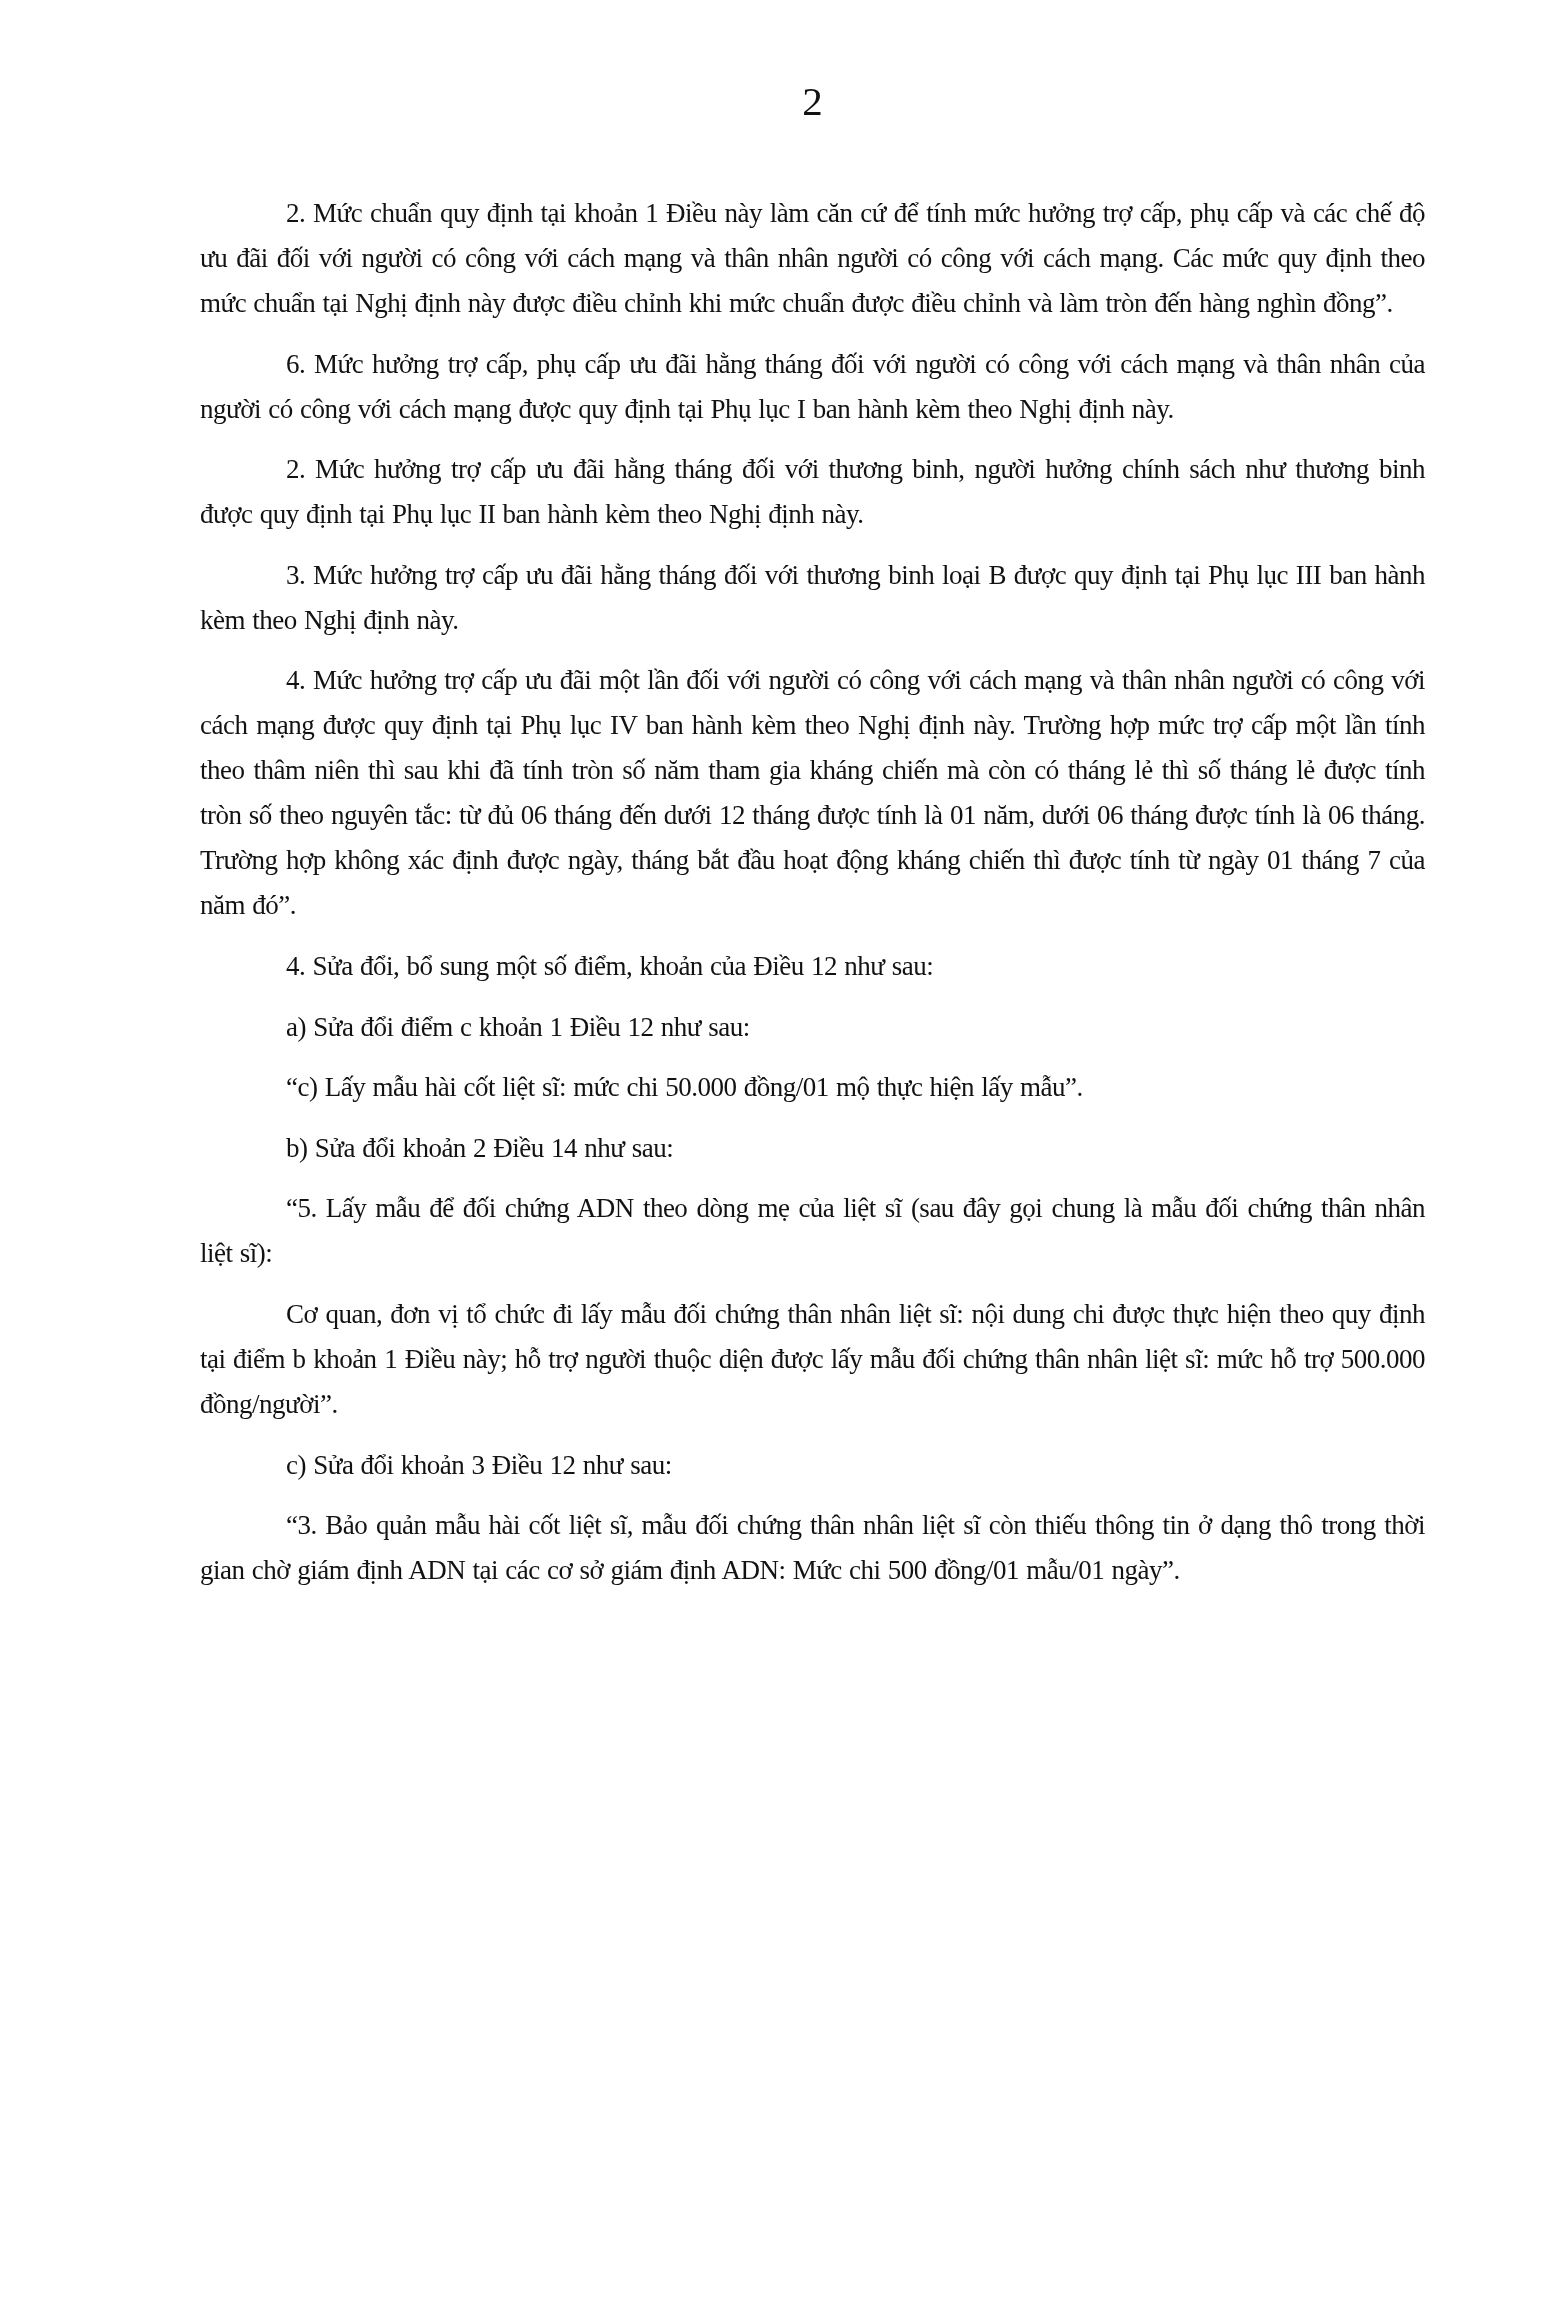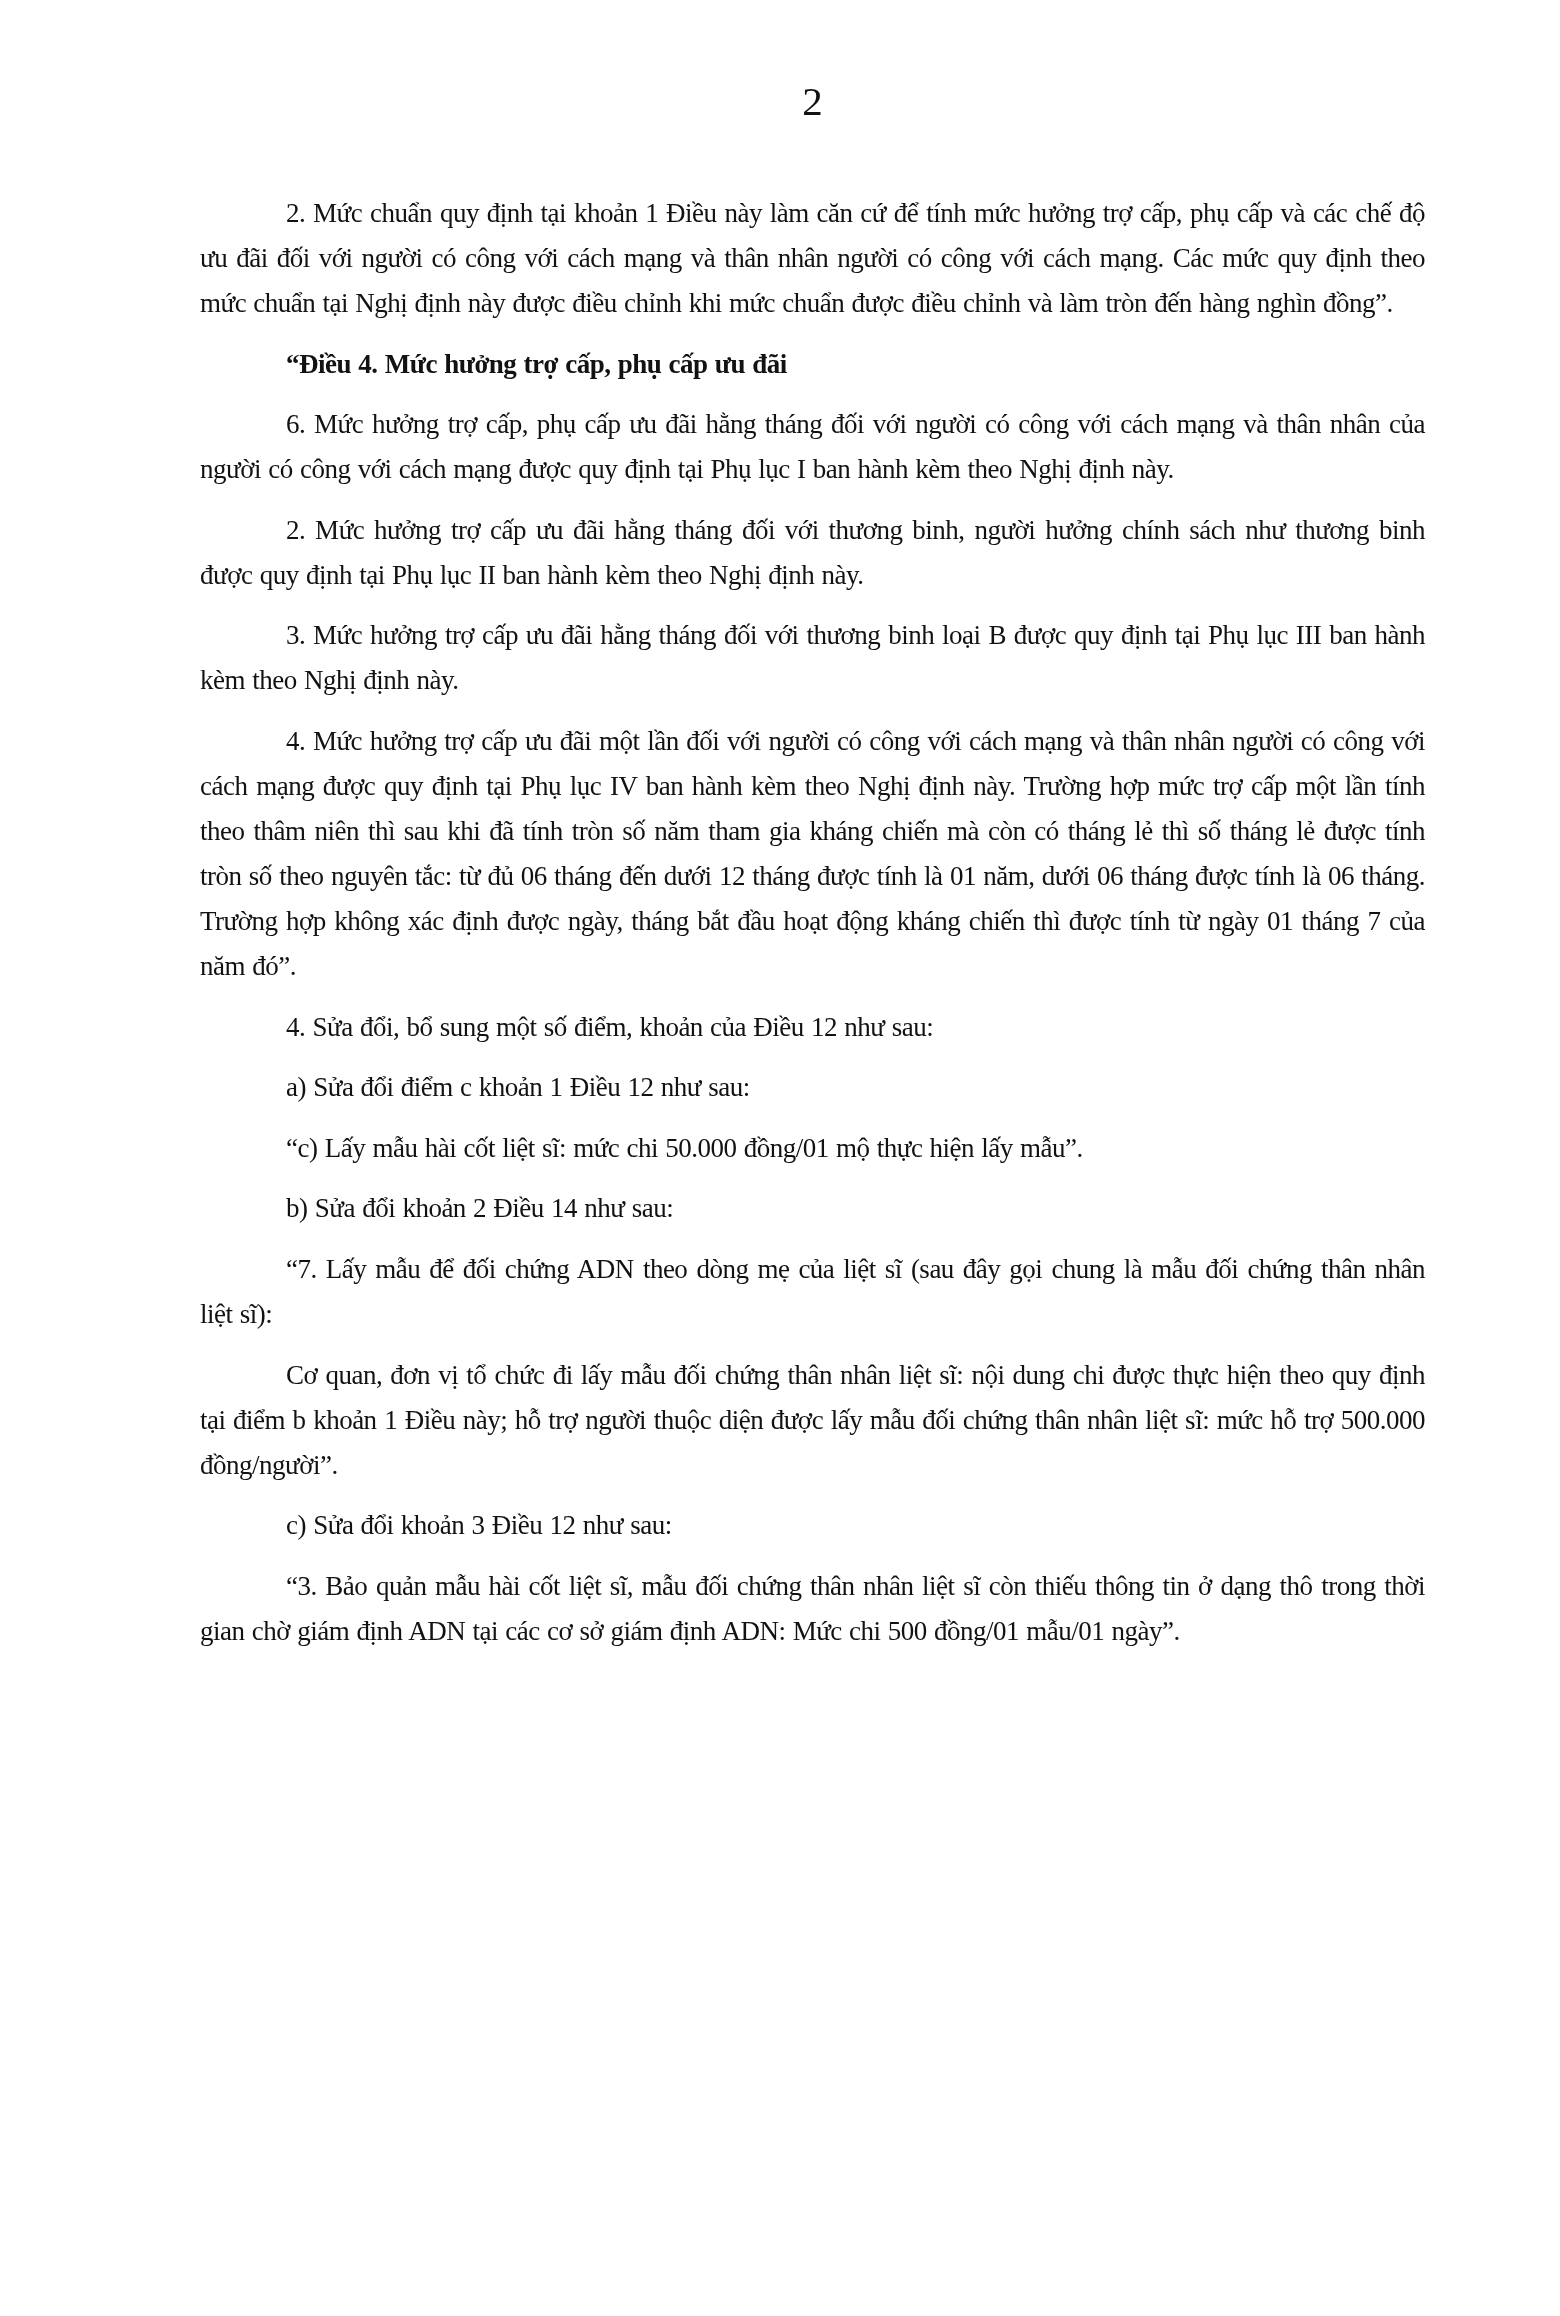--- a/index.html
+++ b/index.html
@@ -52,29 +52,28 @@
 </style>
 </head>
 <body>
 
 <div class="page">
 
   <div class="page-number">2</div>
 
   <div class="content">
     <p class="para">2. Mức chuẩn quy định tại khoản 1 Điều này làm căn cứ để tính mức hưởng trợ cấp, phụ cấp và các chế độ ưu đãi đối với người có công với cách mạng và thân nhân người có công với cách mạng. Các mức quy định theo mức chuẩn tại Nghị định này được điều chỉnh khi mức chuẩn được điều chỉnh và làm tròn đến hàng nghìn đồng”.</p>
-    <p class="para bold">“Điều 4. Mức hưởng trợ cấp, phụ cấp ưu đãi</p>
     <p class="para">6. Mức hưởng trợ cấp, phụ cấp ưu đãi hằng tháng đối với người có công với cách mạng và thân nhân của người có công với cách mạng được quy định tại Phụ lục I ban hành kèm theo Nghị định này.</p>
     <p class="para">2. Mức hưởng trợ cấp ưu đãi hằng tháng đối với thương binh, người hưởng chính sách như thương binh được quy định tại Phụ lục II ban hành kèm theo Nghị định này.</p>
     <p class="para">3. Mức hưởng trợ cấp ưu đãi hằng tháng đối với thương binh loại B được quy định tại Phụ lục III ban hành kèm theo Nghị định này.</p>
     <p class="para">4. Mức hưởng trợ cấp ưu đãi một lần đối với người có công với cách mạng và thân nhân người có công với cách mạng được quy định tại Phụ lục IV ban hành kèm theo Nghị định này. Trường hợp mức trợ cấp một lần tính theo thâm niên thì sau khi đã tính tròn số năm tham gia kháng chiến mà còn có tháng lẻ thì số tháng lẻ được tính tròn số theo nguyên tắc: từ đủ 06 tháng đến dưới 12 tháng được tính là 01 năm, dưới 06 tháng được tính là 06 tháng. Trường hợp không xác định được ngày, tháng bắt đầu hoạt động kháng chiến thì được tính từ ngày 01 tháng 7 của năm đó”.</p>
     <p class="para">4. Sửa đổi, bổ sung một số điểm, khoản của Điều 12 như sau:</p>
     <p class="para">a) Sửa đổi điểm c khoản 1 Điều 12 như sau:</p>
     <p class="para">“c) Lấy mẫu hài cốt liệt sĩ: mức chi 50.000 đồng/01 mộ thực hiện lấy mẫu”.</p>
     <p class="para">b) Sửa đổi khoản 2 Điều 14 như sau:</p>
-    <p class="para">“7. Lấy mẫu để đối chứng ADN theo dòng mẹ của liệt sĩ (sau đây gọi chung là mẫu đối chứng thân nhân liệt sĩ):</p>
+    <p class="para">“5. Lấy mẫu để đối chứng ADN theo dòng mẹ của liệt sĩ (sau đây gọi chung là mẫu đối chứng thân nhân liệt sĩ):</p>
     <p class="para">Cơ quan, đơn vị tổ chức đi lấy mẫu đối chứng thân nhân liệt sĩ: nội dung chi được thực hiện theo quy định tại điểm b khoản 1 Điều này; hỗ trợ người thuộc diện được lấy mẫu đối chứng thân nhân liệt sĩ: mức hỗ trợ 500.000 đồng/người”.</p>
     <p class="para">c) Sửa đổi khoản 3 Điều 12 như sau:</p>
     <p class="para">“3. Bảo quản mẫu hài cốt liệt sĩ, mẫu đối chứng thân nhân liệt sĩ còn thiếu thông tin ở dạng thô trong thời gian chờ giám định ADN tại các cơ sở giám định ADN: Mức chi 500 đồng/01 mẫu/01 ngày”.</p>
   </div>
 
 </div>
 
 
 </body></html>

